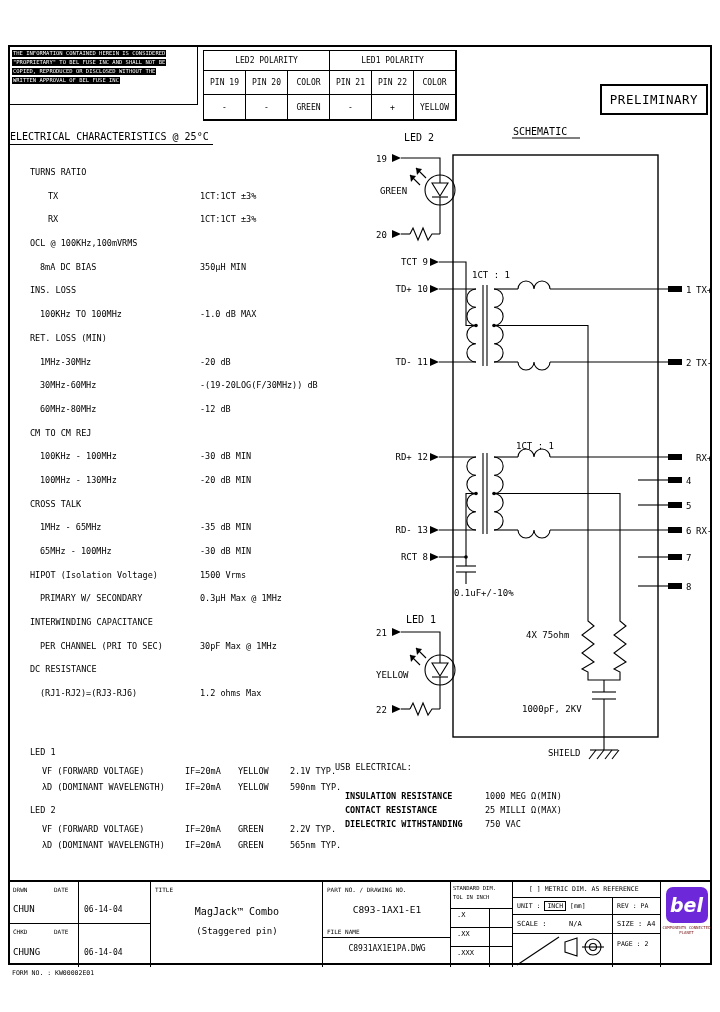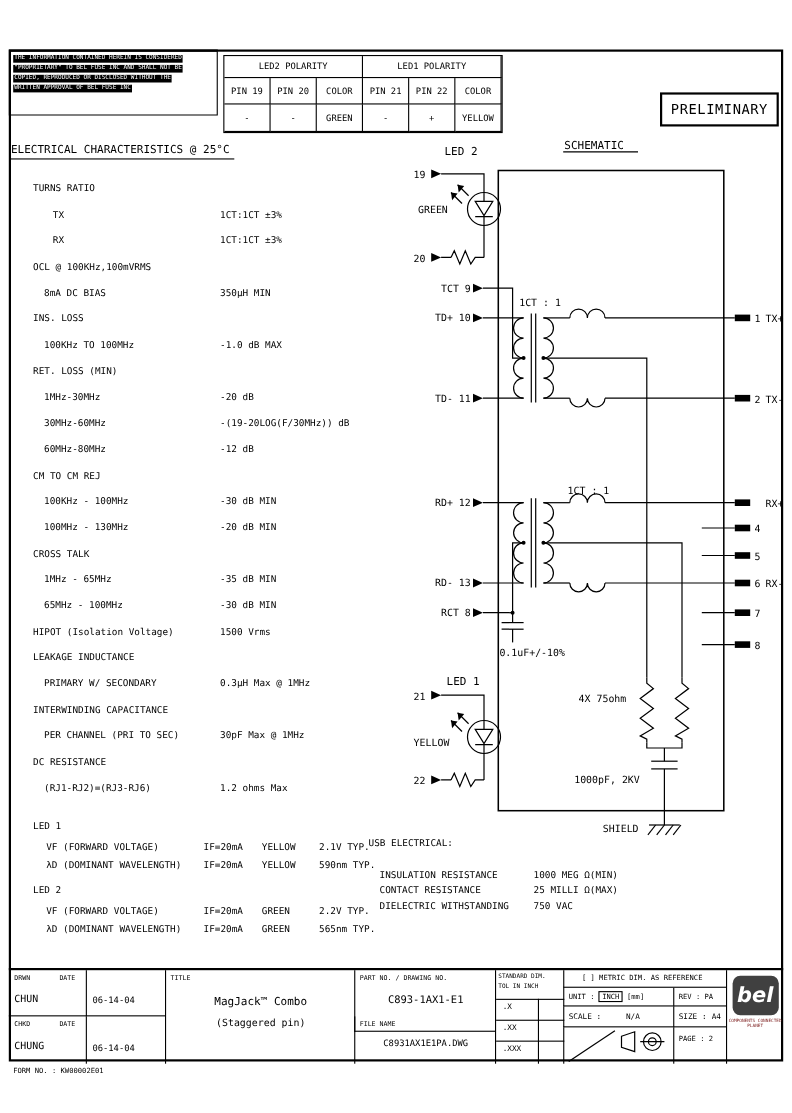--- a/index.html
+++ b/index.html
@@ -43,38 +43,38 @@
 
   
   .secttl { font-size:8.5px; }
   .ledrows { width:340px; }
   .ledrow { display:flex; height:16px; line-height:16px; font-size:8.5px; }
   .ledrow .l { width:143px; }
   .ledrow .c { width:53px; }
   .ledrow .k { width:52px; }
   .usbrows { width:300px; }
   .usbrow { display:flex; height:14px; line-height:14px; font-size:8.5px; }
-  .usbrow .l { width:140px; }
+  .usbrow .l { width:140px;font-weight:bold; }
 
   
   svg text { fill:#000; stroke:none; font-family:"DejaVu Sans Mono", monospace; font-size:9px; }
   svg .t10 { font-size:10px; }
   svg .w { stroke:#000; stroke-width:1.1; fill:none; }
   svg .bx { stroke:#000; stroke-width:1.4; fill:none; }
   svg .f { fill:#000; stroke:none; }
 
   
   .tb { left:8px; top:880px; width:704px; height:85px; border-top:2px solid #000; font-size:8px; }
   .tb .cell { position:absolute; }
   .tl { font-size:6px; }
   .tv { font-size:9px; }
   .bl { border-left:1px solid #000; }
   .bb { border-bottom:1px solid #000; }
   .inchbox { border:1px solid #000; padding:0 2px;text-align:center; }
-  .belbox { width:42px; height:36px; background:#404040; border-radius:7px; margin:5px auto 2px auto;
+  .belbox { width:42px; height:36px; background:#6d28d9; border-radius:7px; margin:5px auto 2px auto;
             display:flex; align-items:center; justify-content:center; }
   .belbox span { color:#fff; font-family:"DejaVu Sans", sans-serif; font-weight:bold;
                  font-style:italic; font-size:19px; }
   .belsub { font-size:4px; line-height:5px; text-align:center; color:#7a1a1a; }
 
   .formno { left:12px; top:969px; font-size:6.5px; }
 </style>
 </head>
 <body>
 
@@ -173,24 +173,20 @@
       <span class="lab">1MHz - 65MHz</span>
       <span class="val">-35 dB MIN</span>
     </div>
   <div class="srow si">
       <span class="lab">65MHz - 100MHz</span>
       <span class="val">-30 dB MIN</span>
     </div>
   <div class="srow sh">
       <span class="lab">HIPOT (Isolation Voltage)</span>
       <span class="val">1500 Vrms</span>
-    </div>
-  <div class="srow sh">
-      <span class="lab">LEAKAGE INDUCTANCE</span>
-      <span class="val"></span>
     </div>
   <div class="srow si">
       <span class="lab">PRIMARY W/ SECONDARY</span>
       <span class="val">0.3µH Max @ 1MHz</span>
     </div>
   <div class="srow sh">
       <span class="lab">INTERWINDING CAPACITANCE</span>
       <span class="val"></span>
     </div>
   <div class="srow si">

